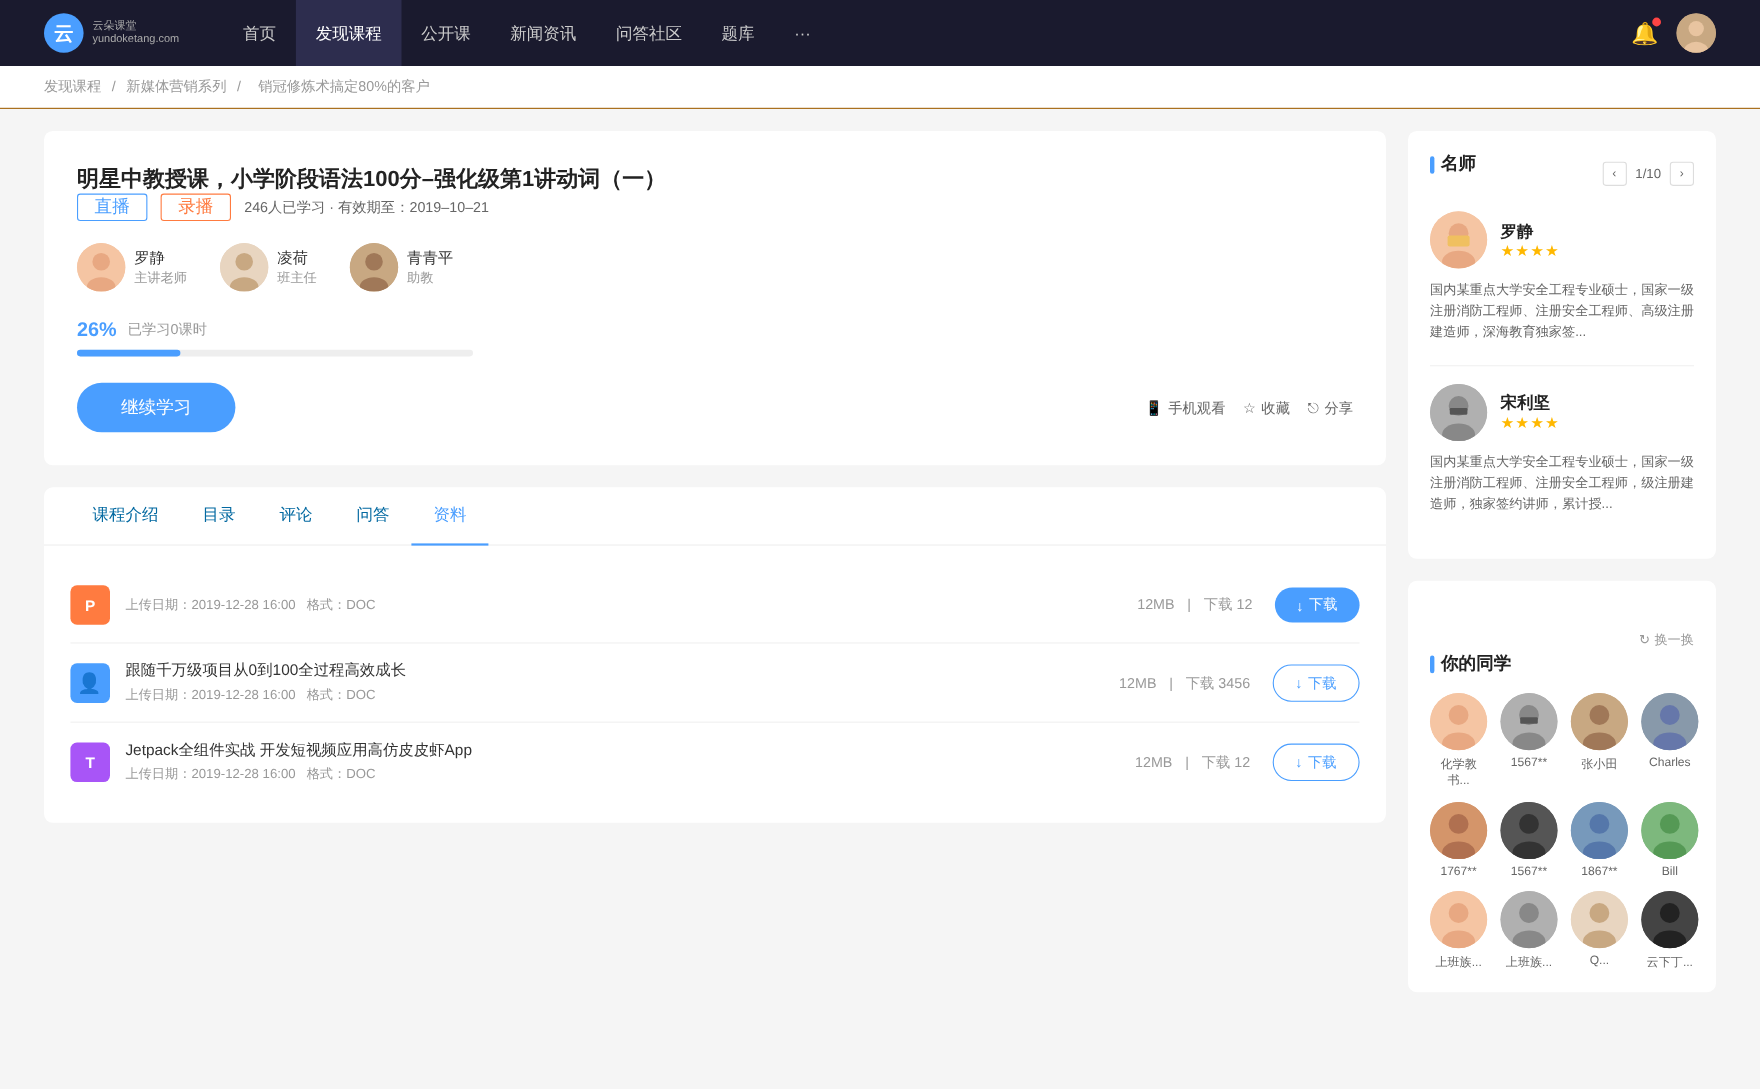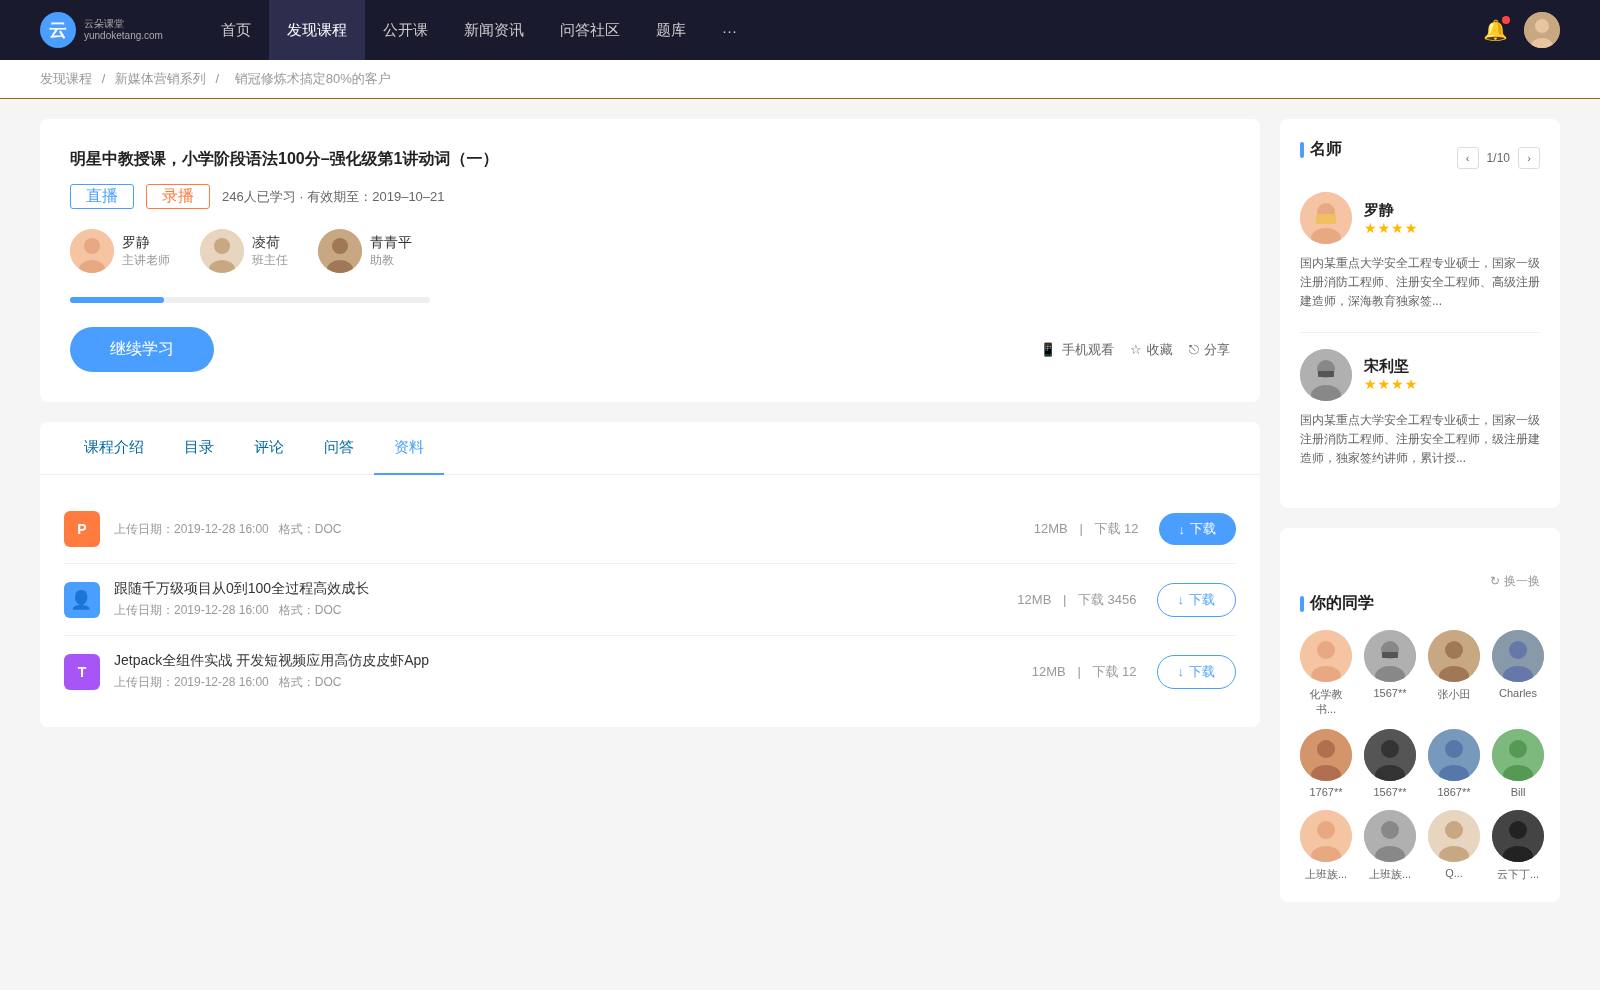--- a/index.html
+++ b/index.html
@@ -25,21 +25,21 @@
     .breadcrumb a { color: #999; text-decoration: none; }
     .breadcrumb span { margin: 0 6px; }
 
     
     .main-layout { display: flex; gap: 20px; padding: 20px 40px; max-width: 1600px; }
     .content-area { flex: 1; min-width: 0; }
     .sidebar { width: 280px; flex-shrink: 0; }
 
     
     .course-card { background: white; border-radius: 8px; padding: 30px; margin-bottom: 20px; }
-    .course-title { font-size: 16px; font-weight: bold; color: #222; margin-bottom: 14px; }
+    .course-title { font-size: 20px; font-weight: bold; color: #222; }
     .course-meta { display: flex; align-items: center; gap: 12px; margin-bottom: 20px; color: #666; font-size: 13px; }
     .tag { border: 1px solid #4a9eff; color: #4a9eff; border-radius: 3px; padding: 1px 15px; font-size: 16px; }
     .tag.live { }
     .tag.rec { border-color: #ff7b40; color: #ff7b40; }
     .teachers { display: flex; gap: 30px; margin-bottom: 24px; }
     .teacher-item { display: flex; align-items: center; gap: 8px; }
     .teacher-avatar { width: 44px; height: 44px; border-radius: 50%; background: #ddd; overflow: hidden; display: flex; align-items: center; justify-content: center; font-size: 20px; }
     .teacher-info .name { font-size: 14px; color: #333; font-weight: 500; }
     .teacher-info .role { font-size: 12px; color: #999; }
     .progress-section { margin-bottom: 24px; }
@@ -199,20 +199,24 @@
               <ellipse cx="22" cy="40" rx="13" ry="9" fill="#a07858"></ellipse>
             </svg>
           </div>
           <div class="teacher-info">
             <div class="name">青青平</div>
             <div class="role">助教</div>
           </div>
         </div>
       </div>
       <div class="progress-section">
+        <div class="progress-label">
+          <span class="progress-pct">26%</span>
+          <span class="progress-text">已学习0课时</span>
+        </div>
         <div class="progress-bar-bg" style="width:360px;">
           <div class="progress-bar-fill" style="width:26%;"></div>
         </div>
       </div>
       <div class="action-row">
         <button class="btn-continue">继续学习</button>
         <div class="action-btns">
           <button class="action-btn">
             <span>📱</span>
             <span>手机观看</span>

